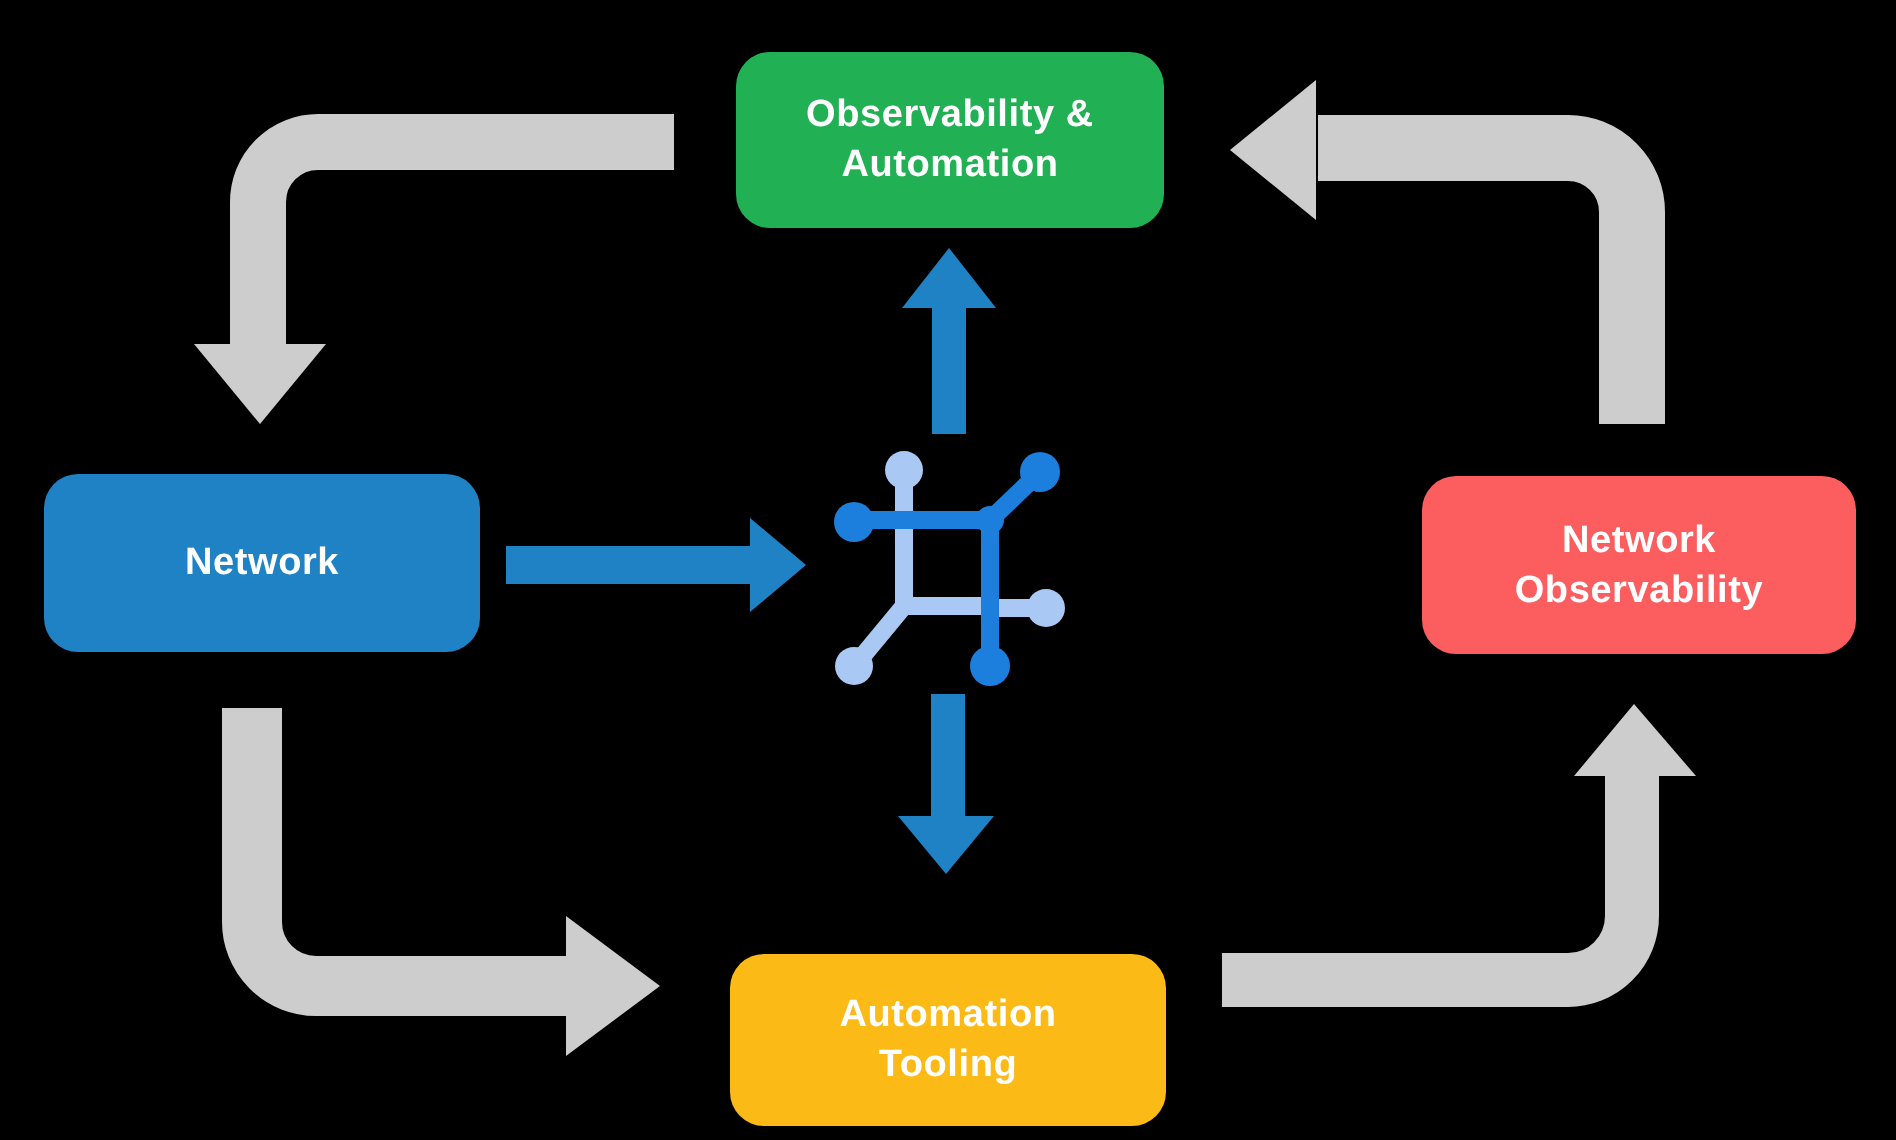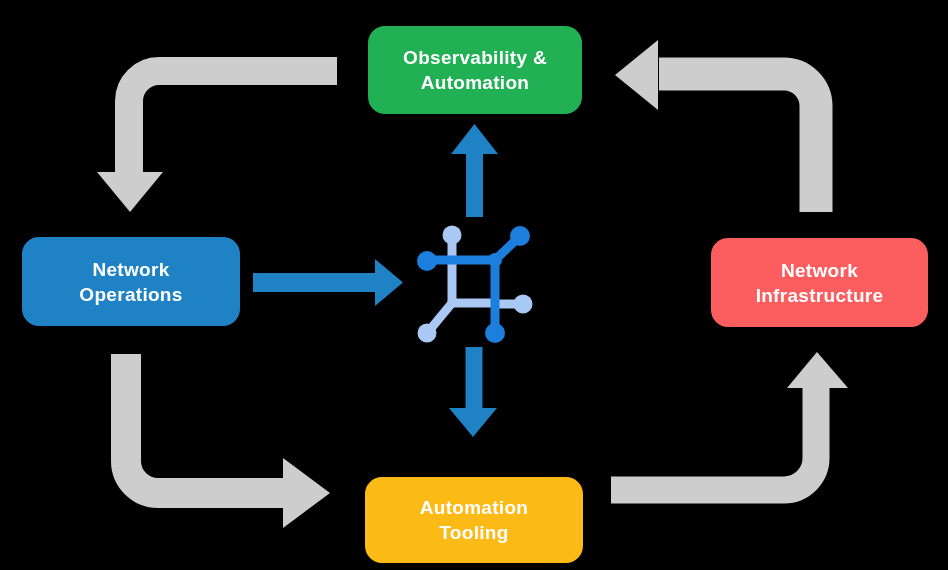--- a/index.html
+++ b/index.html
@@ -63,26 +63,25 @@
     </g>
   </svg>
 
   <div class="node node-observability" style="background: rgb(33, 176, 83);">
     <span>Observability &amp;</span>
     <span>Automation</span>
   </div>
 
   <div class="node node-operations" style="background: rgb(30, 130, 197);">
     <span>Network</span>
-    <span>Operations</span>
   </div>
 
   <div class="node node-infrastructure" style="background: rgb(252, 93, 94);">
     <span>Network</span>
-    <span>Infrastructure</span>
+    <span>Observability</span>
   </div>
 
   <div class="node node-automation" style="background: rgb(251, 186, 22); margin-top: 25px;">
     <span>Automation</span>
     <span>Tooling</span>
   </div>
 
   <svg id="center-icon" viewBox="0 0 130 130" xmlns="http://www.w3.org/2000/svg">
 
     <g>

